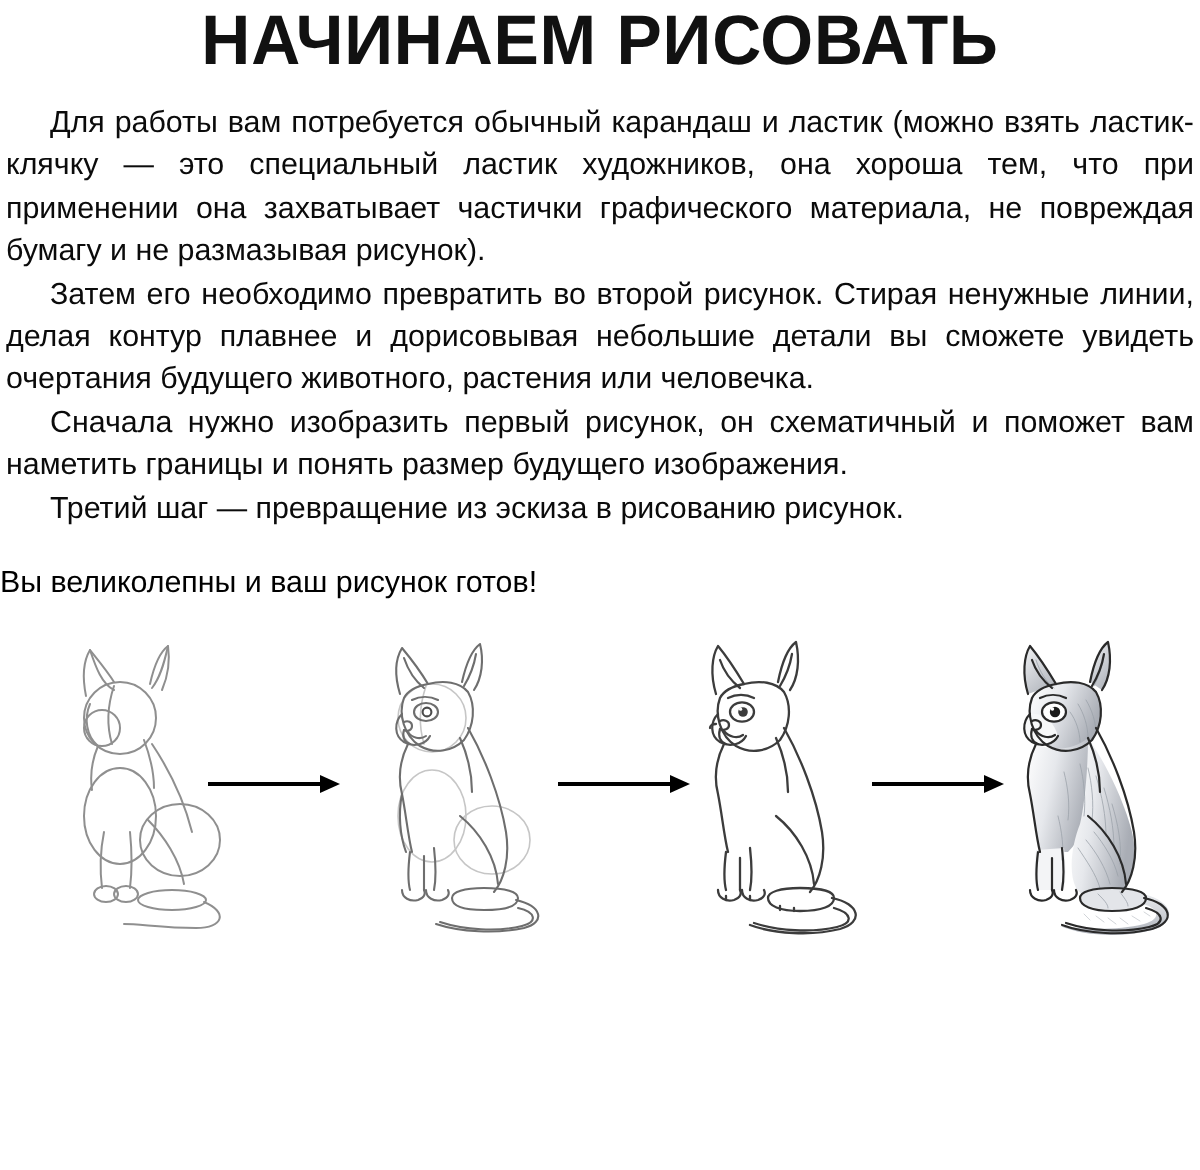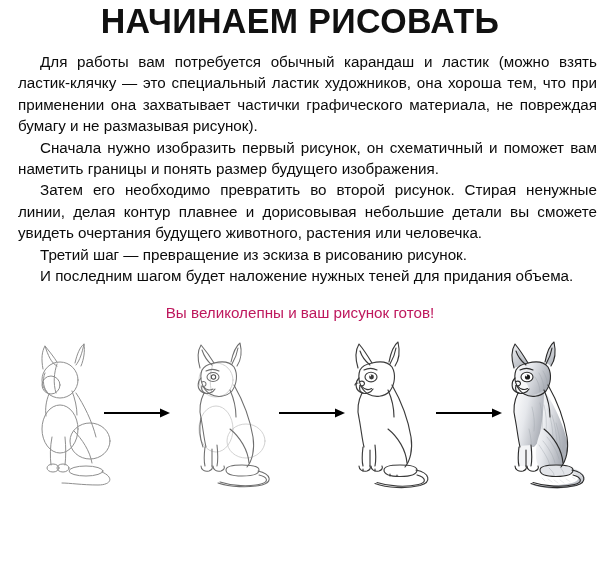--- a/index.html
+++ b/index.html
@@ -35,41 +35,41 @@
     margin: 0;
     padding: 2px 0 0 0;
     transform: scaleX(0.97);
     transform-origin: center top;
     white-space: nowrap;
   }
 
   
   .body-copy {
     margin: 0;
-    padding: 11px 3px 0 18px;
+    padding: 11px 3px 0 3px;
   }
   .body-copy p {
     margin: 0;
     font-size: 15.2px;
     line-height: 21.4px;
     text-align: justify;
     text-indent: 22px;
     text-justify: inter-word;
     color: #0b0b0b;
     hyphens: manual;
   }
 
   
   .caption {
     margin: 0;
     padding: 17px 0 0 0;
-    text-align: center;
+    text-align: left;
     font-size: 15.2px;
     line-height: 20px;
-    color: #be185d;
+    color: #000000;
   }
 
   
   .steps {
     position: relative;
     margin: 0;
     padding: 0;
     height: 160px;
     width: 600px;
   }
@@ -102,24 +102,23 @@
 </style>
 </head>
 <body>
 
 <div class="page">
 
   <h1 class="title">НАЧИНАЕМ РИСОВАТЬ</h1>
 
   <div class="body-copy">
     <p>Для работы вам потребуется обычный карандаш и ластик (можно взять ластик-клячку — это специальный ластик художников, она хороша тем, что при применении она захватывает частички графического материала, не повреждая бумагу и не размазывая рисунок).</p>
+    <p>Затем его необходимо превратить во второй рисунок. Стирая ненужные линии, делая контур плавнее и дорисовывая небольшие детали вы сможете увидеть очертания будущего животного, растения или человечка.</p>
     <p>Сначала нужно изобразить первый рисунок, он схематичный и поможет вам наметить границы и понять размер будущего изображения.</p>
-    <p>Затем его необходимо превратить во второй рисунок. Стирая ненужные линии, делая контур плавнее и дорисовывая небольшие детали вы сможете увидеть очертания будущего животного, растения или человечка.</p>
     <p>Третий шаг — превращение из эскиза в рисованию рисунок.</p>
-    <p>И последним шагом будет наложение нужных теней для придания объема.</p>
   </div>
 
   <p class="caption">Вы великолепны и ваш рисунок готов!</p>
 
   <div class="steps">
 
     <div class="step step-1">
       <svg viewBox="0 0 120 150" xmlns="http://www.w3.org/2000/svg" fill="none" stroke-linecap="round" stroke-linejoin="round">
         <g stroke="#8f8f8f" stroke-width="1">
 

